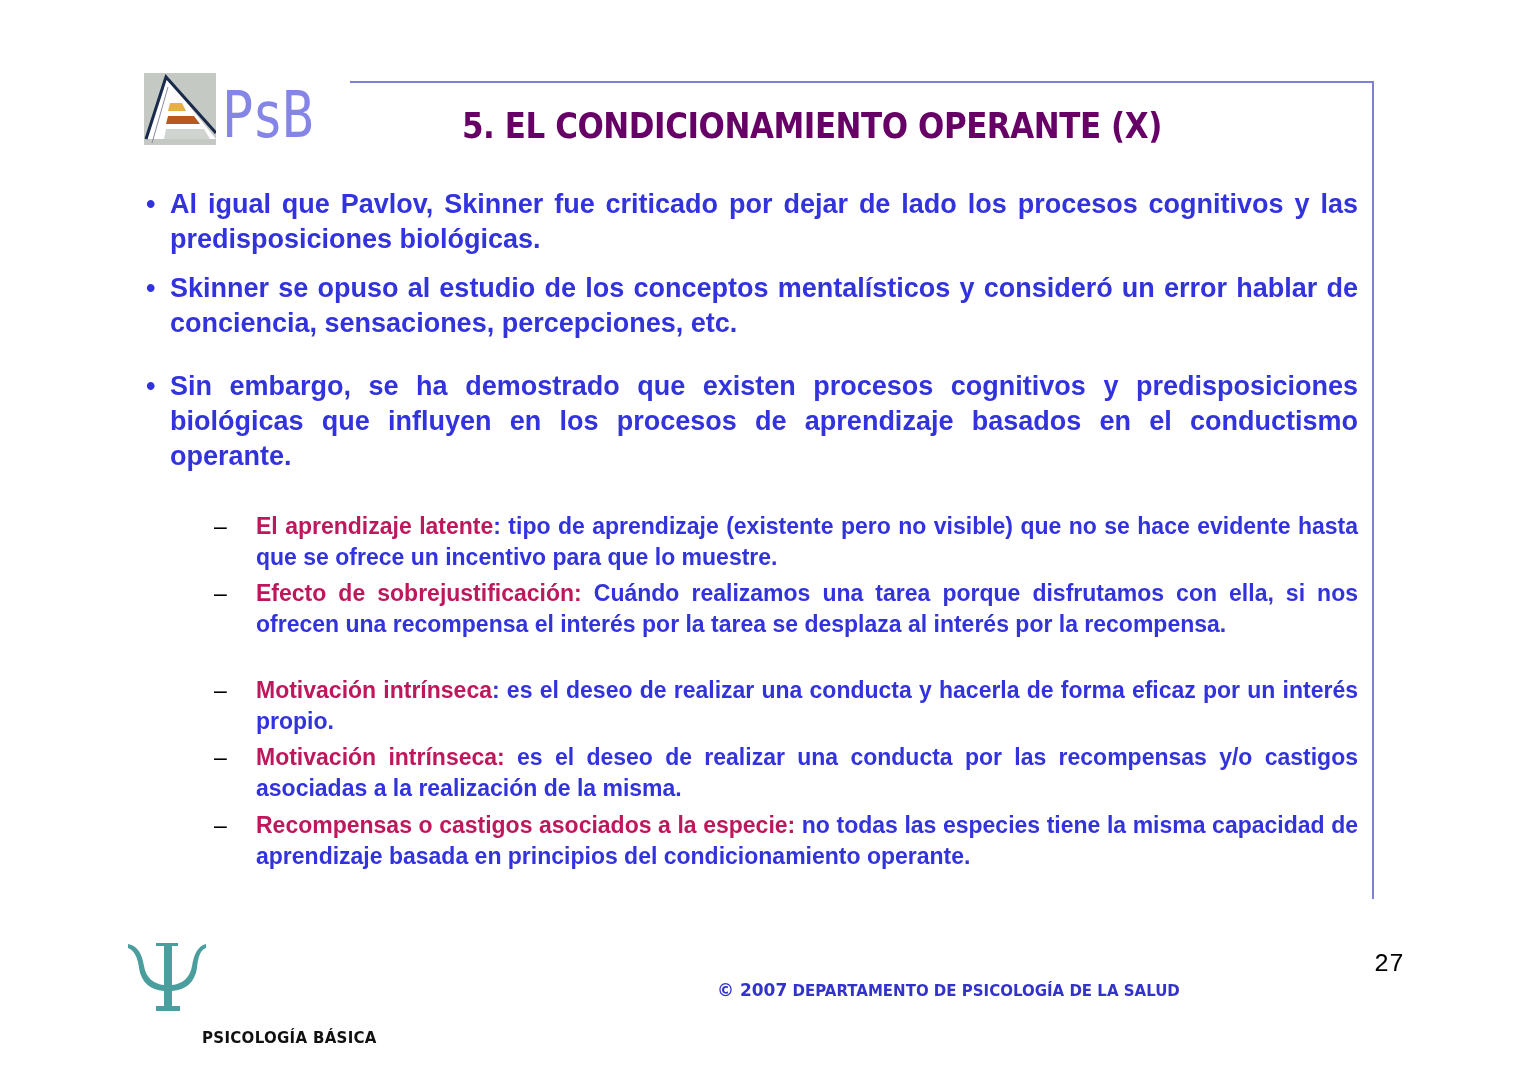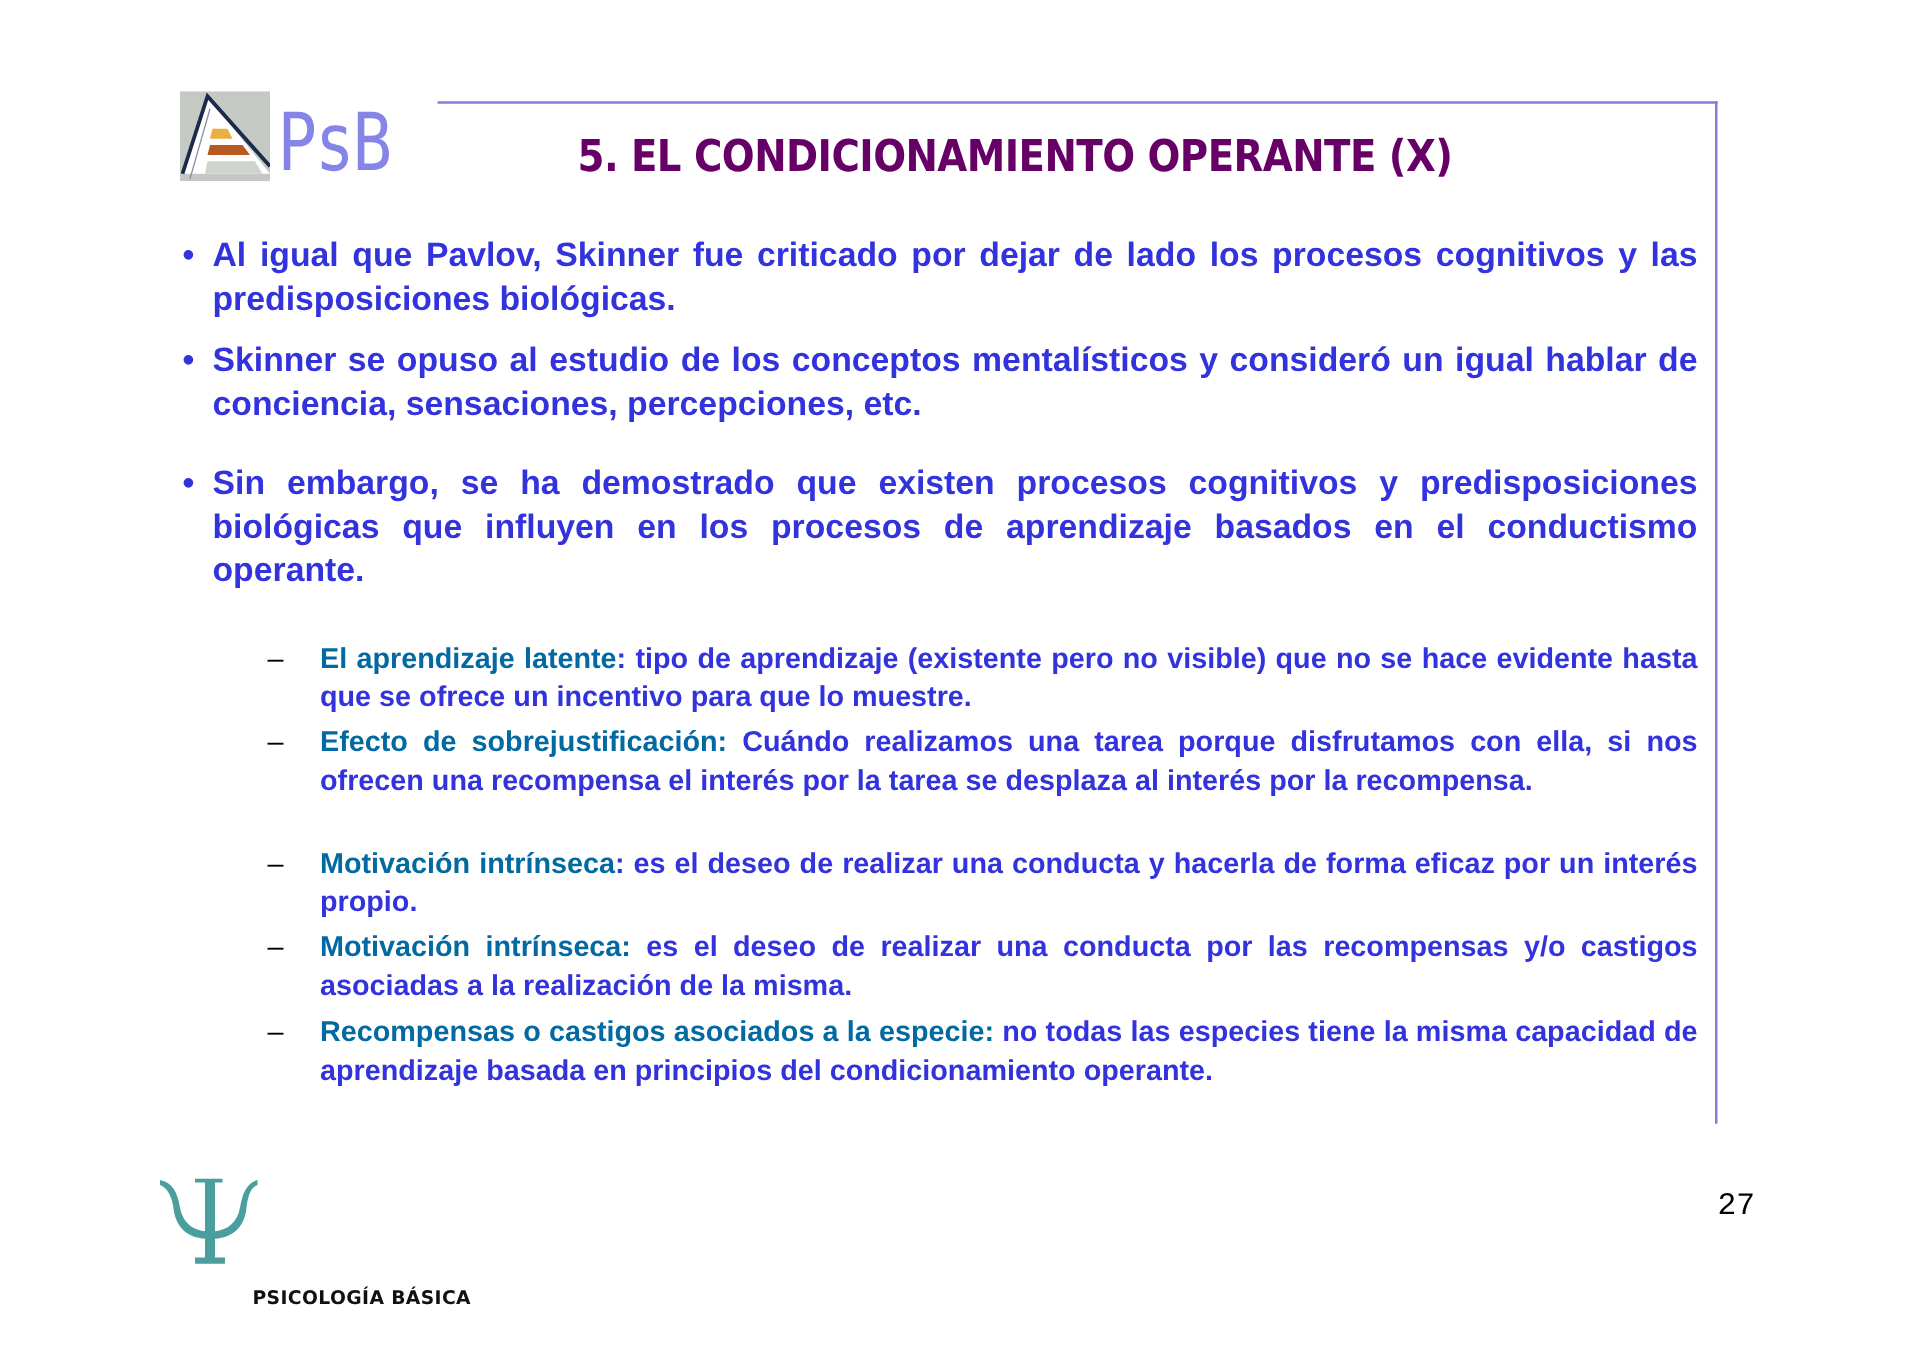--- a/index.html
+++ b/index.html
@@ -103,21 +103,21 @@
     position: absolute;
     left: 0; top: 0;
     color: #000000;
     font-weight: normal;
   }
   .sub .text {
     margin-left: 42px;
     text-align: justify;
     text-align-last: left;
   }
-  .sub .term { color: #0369a1; }
+  .sub .term { color: #be185d; }
   .s1 { top: 511px; }
   .s2 { top: 578px; }
   .s3 { top: 675px; }
   .s4 { top: 742px; }
   .s5 { top: 810px; }
 
   
   .psi {
     position: absolute;
     left: 126px; top: 940px;
@@ -173,21 +173,21 @@
   <div class="logo-text">PsB</div>
 
   <div class="title">5. EL CONDICIONAMIENTO OPERANTE (X)</div>
 
   <div class="bullet b1">
     <span class="dot">•</span>
     <div class="text">Al igual que Pavlov, Skinner fue criticado por dejar de lado los procesos cognitivos y las predisposiciones biológicas.</div>
   </div>
   <div class="bullet b2">
     <span class="dot">•</span>
-    <div class="text">Skinner se opuso al estudio de los conceptos mentalísticos y consideró un igual hablar de conciencia, sensaciones, percepciones, etc.</div>
+    <div class="text">Skinner se opuso al estudio de los conceptos mentalísticos y consideró un error hablar de conciencia, sensaciones, percepciones, etc.</div>
   </div>
   <div class="bullet b3">
     <span class="dot">•</span>
     <div class="text">Sin embargo, se ha demostrado que existen procesos cognitivos y predisposiciones biológicas que influyen en los procesos de aprendizaje basados en el conductismo operante.</div>
   </div>
 
   <div class="sub s1">
     <span class="dash">–</span>
     <div class="text"><span class="term">El aprendizaje latente</span><span>: tipo de aprendizaje (existente pero no visible) que no se hace evidente hasta que se ofrece un incentivo para que lo muestre.</span></div>
   </div>
@@ -205,15 +205,16 @@
   </div>
   <div class="sub s5">
     <span class="dash">–</span>
     <div class="text"><span class="term">Recompensas o castigos asociados a la especie:</span><span> no todas las especies tiene la misma capacidad de aprendizaje basada en principios del condicionamiento operante.</span></div>
   </div>
 
   <svg class="psi" viewBox="0 0 82 74">
     <path d="M2,4 C12,6 16,14 18,26 C20,38 28,44 38,45 L38,66 L30,66 L30,71 L54,71 L54,66 L46,66 L46,45 C56,44 64,38 66,26 C68,14 72,6 80,4 L80,8 C74,10 72,18 71,28 C69,42 60,50 46,51 L46,6 L52,6 L52,3 L30,3 L30,6 L38,6 L38,51 C24,50 15,42 13,28 C12,18 8,10 2,8 Z" fill="#4a9e9e"></path>
   </svg>
   <div class="footer-left">PSICOLOGÍA BÁSICA</div>
+  <div class="footer-center"><span class="year">© 2007</span><span> DEPARTAMENTO DE PSICOLOGÍA DE LA SALUD</span></div>
   <div class="page-number">27</div>
 
 </div>
 
 </body></html>

